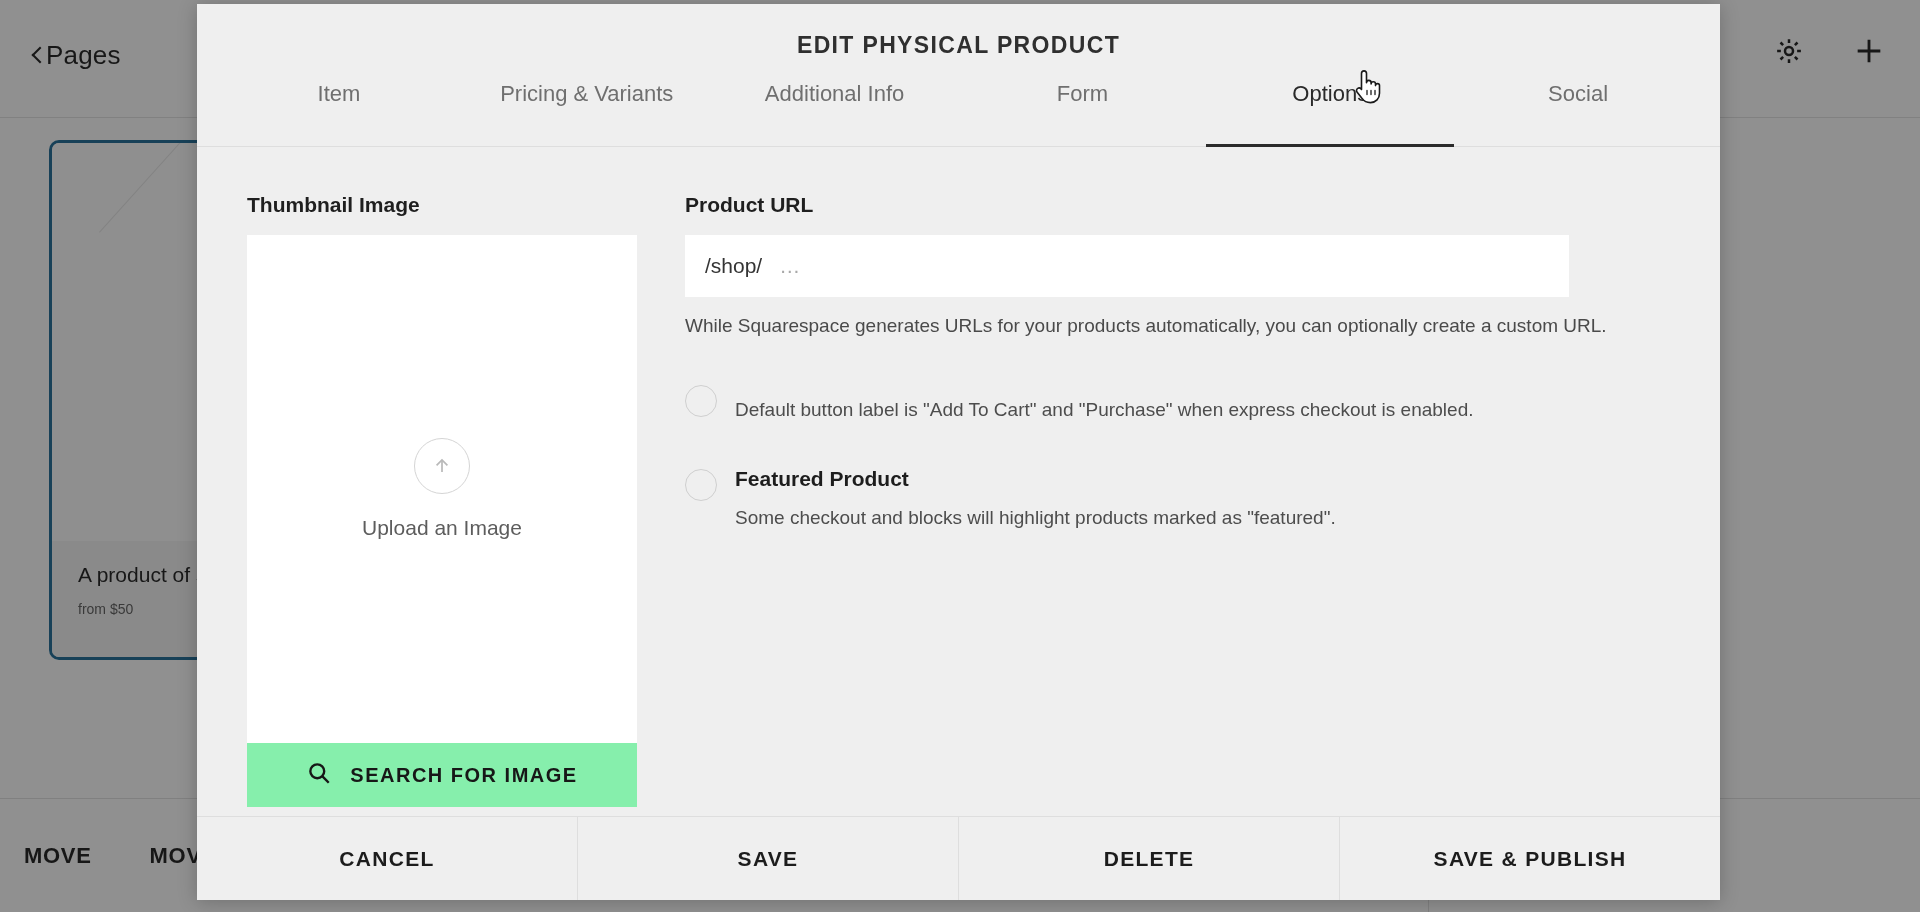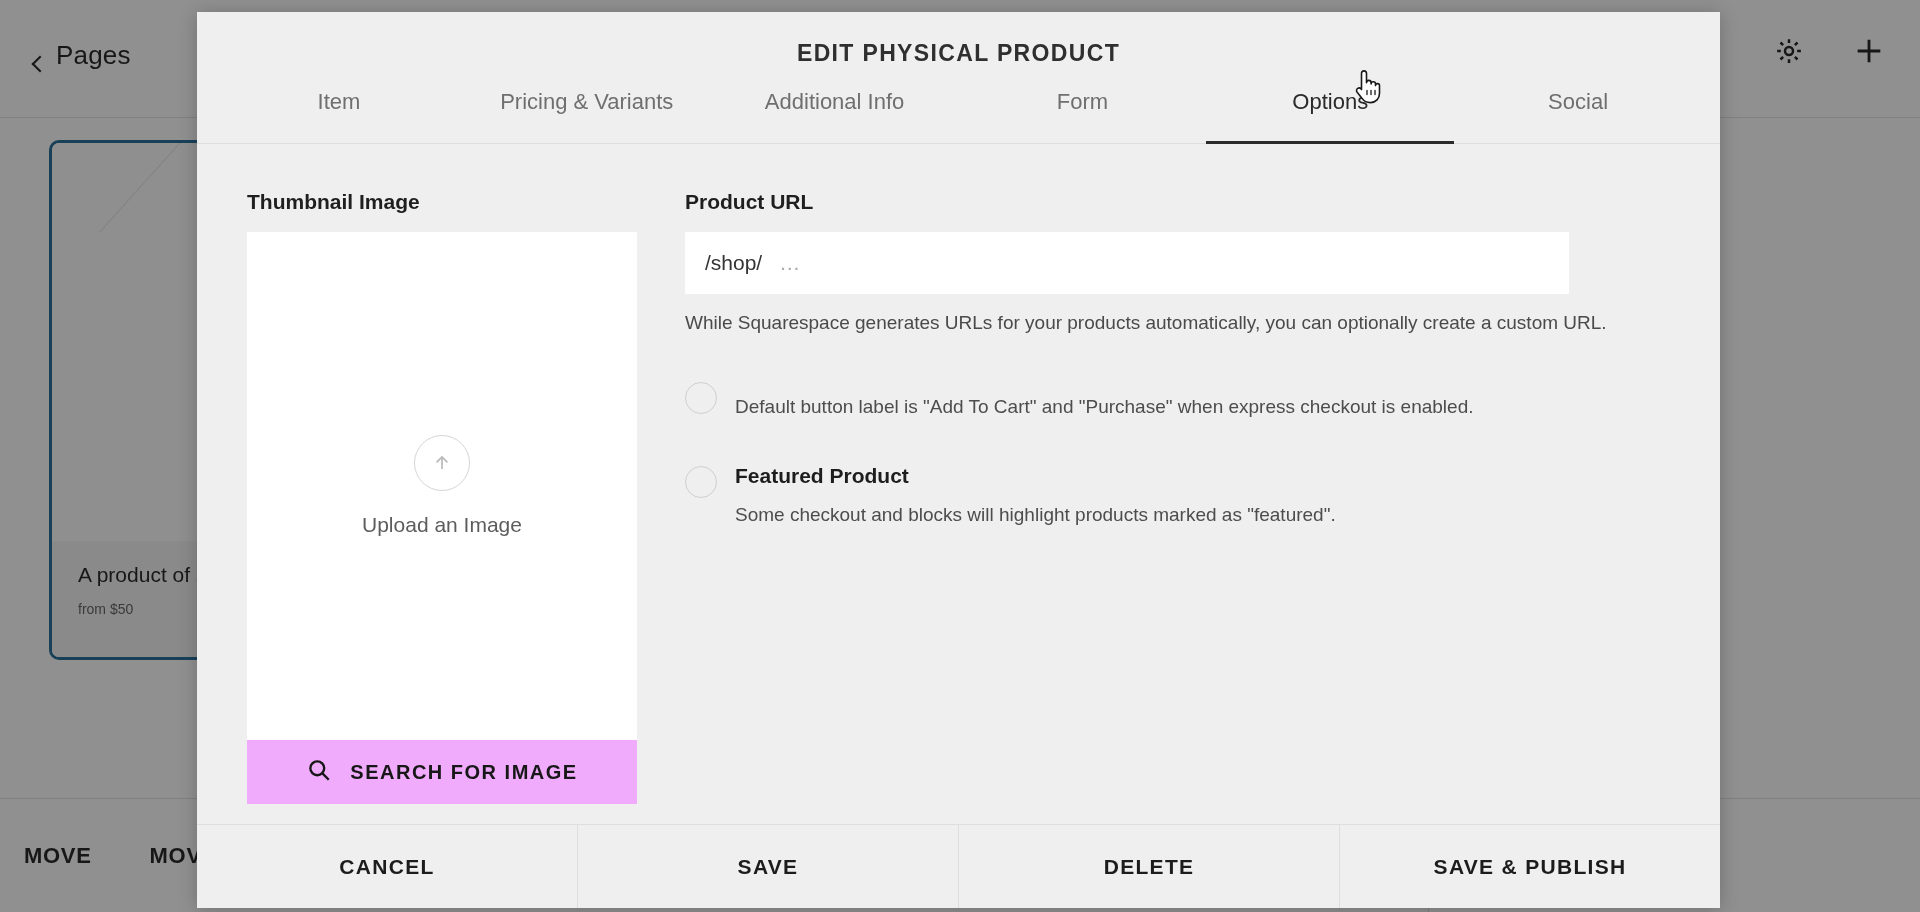--- a/index.html
+++ b/index.html
@@ -15,21 +15,21 @@
     position: absolute; inset: 0;
     background: #ffffff;
   }
   .bg-topbar {
     position: absolute; left: 0; top: 0; width: 1920px; height: 118px;
     background: #ffffff;
     border-bottom: 1px solid #e3e3e3;
   }
   .bg-back-link {
     position: absolute; left: 34px; top: 40px;
-    display: flex; align-items: flex-end; gap: 10px;
+    display: flex; align-items: center; 
     font-size: 26px; color: #1c1c1c; letter-spacing: .2px;
   }
   .chev-left {
     display: inline-block; width: 12px; height: 12px;
     border-left: 2.4px solid #1c1c1c; border-bottom: 2.4px solid #1c1c1c;
     transform: rotate(45deg); margin-bottom: 1px;
   }
   .bg-topbar-right {
     position: absolute; right: 34px; top: 34px;
     display: flex; align-items: center; gap: 48px;
@@ -99,21 +99,21 @@
   }
 
   
   #scrim {
     position: absolute; inset: 0;
     background: rgba(20,20,20,0.47);
   }
 
   
   #modal {
-    position: absolute; left: 197px; top: 12px;
+    position: absolute; left: 197px; top: 4px;
     width: 1523px; height: 896px;
     background: #efefef;
     box-shadow: 0 2px 18px rgba(0,0,0,0.22);
     display: flex; flex-direction: column;
   }
   .modal-title {
     text-align: center;
     font-size: 23px; font-weight: 700; letter-spacing: 1.35px;
     color: #2f2f2f;
     padding-top: 28px;
@@ -124,21 +124,21 @@
     display: flex;
     margin-top: 22px;
     border-bottom: 1px solid #dedede;
     padding: 0 18px;
   }
   .tab {
     flex: 1 1 0;
     text-align: center;
     font-size: 22px;
     color: #6f6f6f;
-    padding-bottom: 26px;
+    padding-bottom: 37px;
     border-bottom: 3px solid transparent;
     margin-bottom: -1px;
     cursor: pointer;
   }
   .tab.active { color: #2a2a2a; border-bottom-color: #2b2b2b; }
 
   
   .modal-body {
     flex: 1 1 auto;
     display: flex;
@@ -162,21 +162,21 @@
   }
   .upload-circle {
     width: 56px; height: 56px; border-radius: 50%;
     border: 1.6px solid #d5d5d5;
     display: flex; align-items: center; justify-content: center;
     margin-bottom: 22px;
   }
   .upload-label { font-size: 21px; color: #5d5d5d; }
   .search-image-btn {
     width: 390px; height: 64px;
-    background: #f0abfc;
+    background: #86efac;
     display: flex; align-items: center; justify-content: center;
     gap: 18px;
     cursor: pointer;
   }
   .search-image-btn .lbl {
     font-size: 20px; font-weight: 700; letter-spacing: 1.5px; color: #171717;
   }
 
   
   .col-right { flex: 1 1 auto; min-width: 0; }

